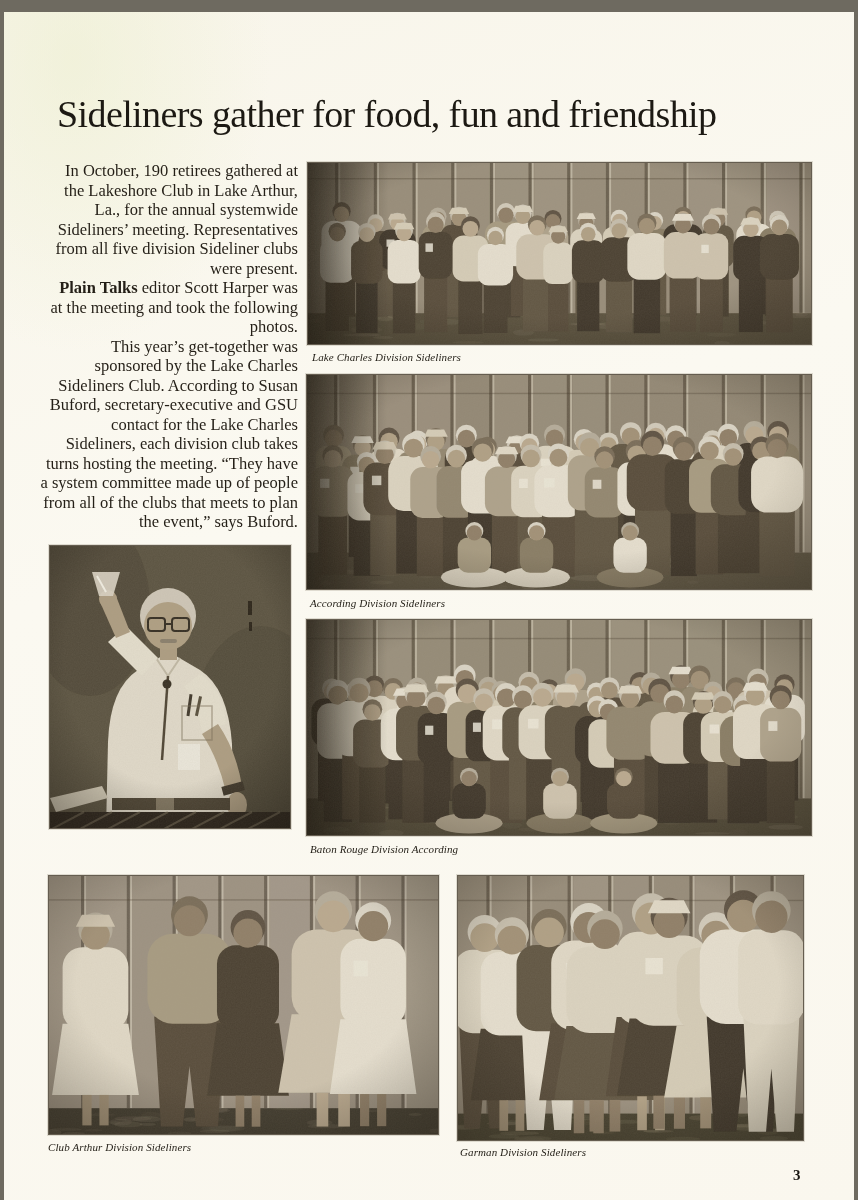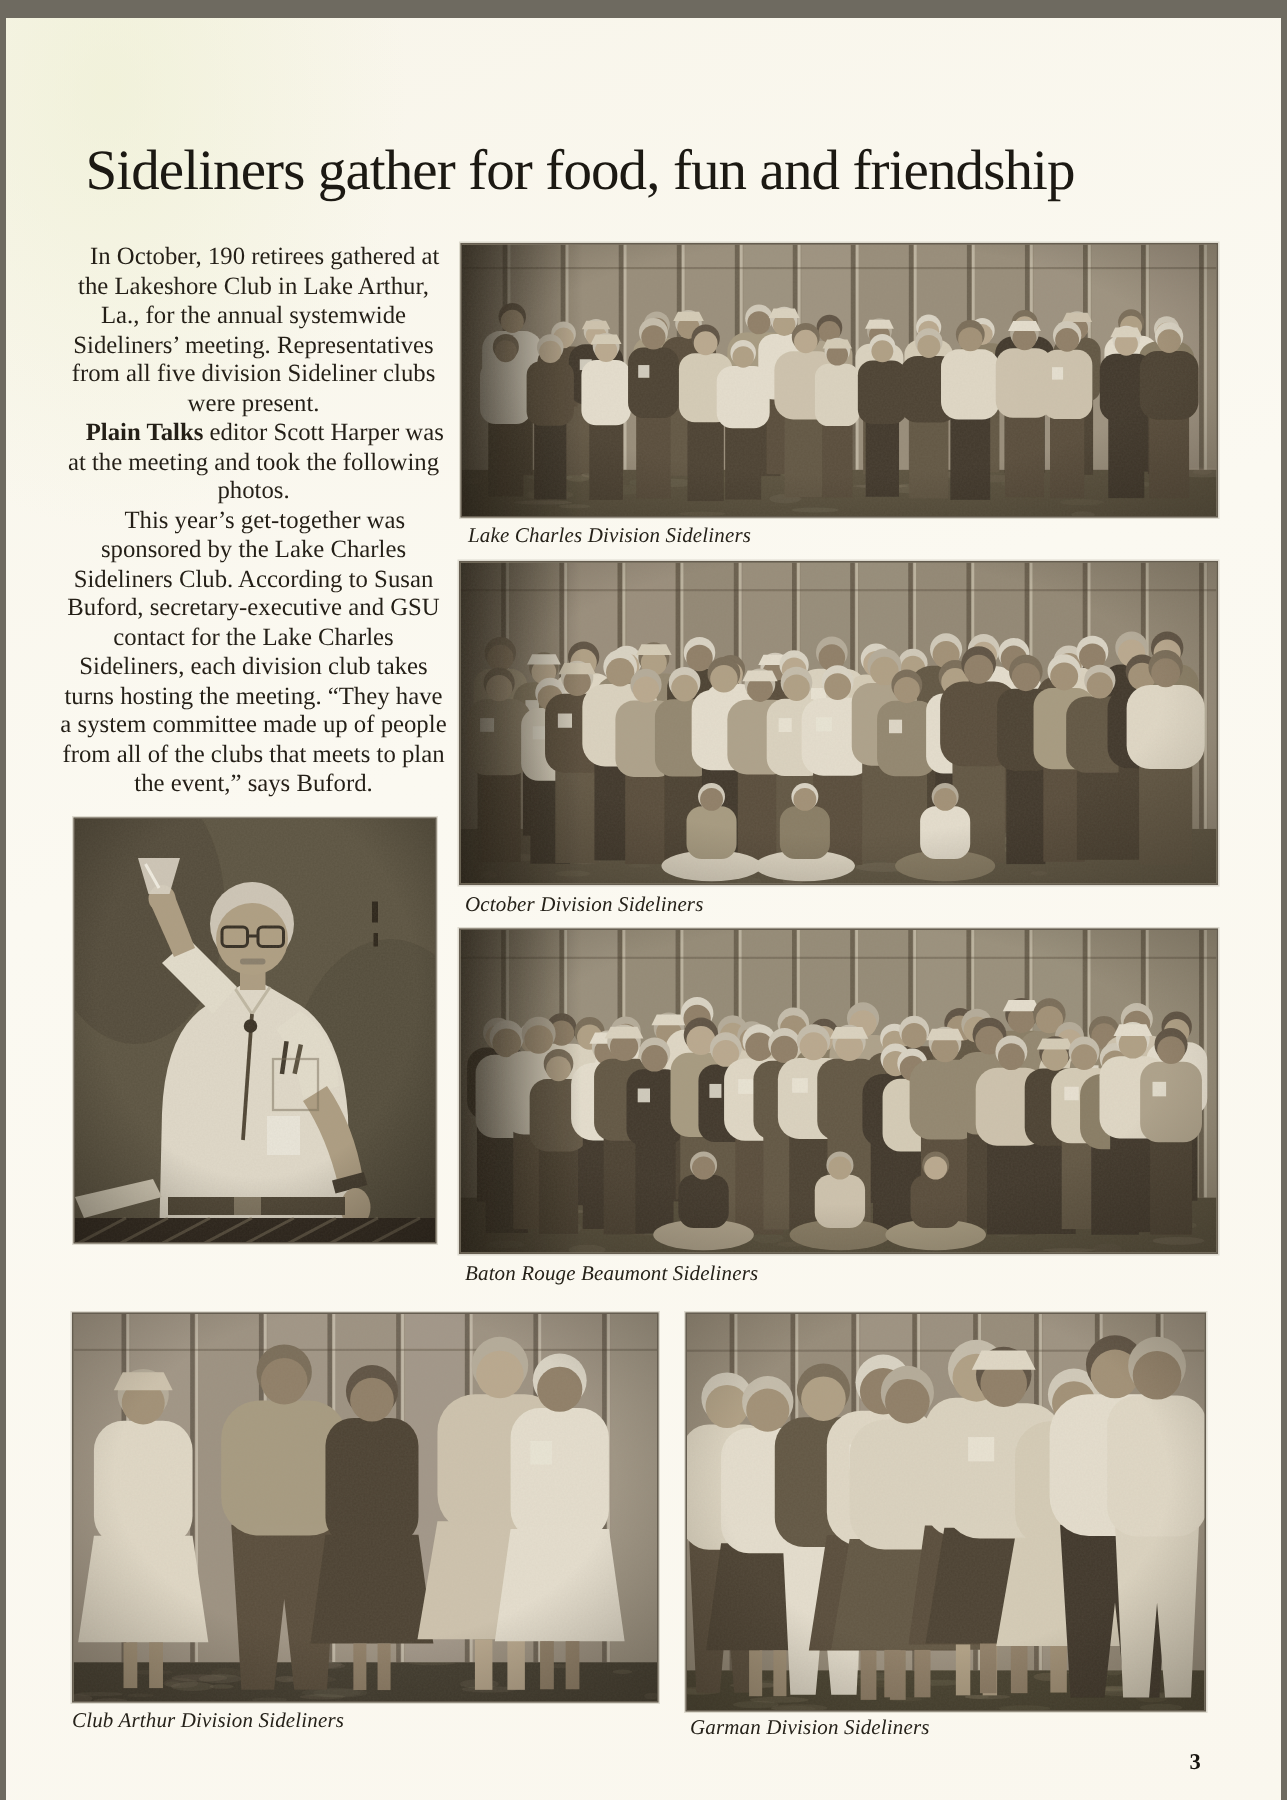--- a/index.html
+++ b/index.html
@@ -13,32 +13,32 @@
     color:#221f18;overflow:hidden;
   }
   .headline{
     position:absolute;left:53px;top:80px;width:760px;
     font-size:38px;font-weight:400;letter-spacing:-0.6px;white-space:nowrap;
     color:#1c1913;
   }
   .article{
     position:absolute;left:36px;top:149px;width:258px;
     font-size:16.5px;line-height:19.5px;color:#241f17;
-    text-align:center;
+    text-align:right;
   }
   .article p{text-indent:15px;margin:0}
   .article .lead{font-weight:700}
   .photo{
     position:absolute;overflow:hidden;background:#8d8576;
     border:1px solid rgba(62,54,42,.5);
     box-shadow:0 0 0 1px rgba(140,130,110,.25);
   }
   .photo svg{display:block}
   .caption{
-    position:absolute;font-style:italic;font-size:14px;line-height:17.5px;
+    position:absolute;font-style:italic;font-size:11px;line-height:17.5px;
     color:#26221a;letter-spacing:.1px;
   }
   .pageno{position:absolute;left:789px;top:1155px;font-size:15px;font-weight:700;color:#17140f}
 
   .ph-lake   {left:303px;top:150px;width:505px;height:183px}
   .cap-lake  {left:308px;top:337px}
   .ph-beau   {left:302px;top:362px;width:506px;height:216px}
   .cap-beau  {left:306px;top:583px}
   .ph-melvin {left:45px; top:533px;width:242px;height:284px}
   .cap-melvin{left:44px; top:823px;width:258px}
@@ -537,21 +537,21 @@
         <ellipse cx="323.104941112306" cy="202.23000000000002" rx="33.384" ry="10.272" fill="#8c8169"></ellipse>
         <rect x="306.412941112306" y="162.426" width="33.384" height="35.31" rx="10.272" fill="#f2edde"></rect>
         <circle cx="323.104941112306" cy="156.006" r="8.988000000000001" fill="#bdb5a4"></circle>
         <circle cx="323.104941112306" cy="157.93200000000002" r="7.639800000000001" fill="#a8977d"></circle>
         <rect width="80.64" height="214" fill="url(#ls22)"></rect>
         <rect width="504" height="214" fill="rgba(118,100,72,0.10)"></rect>
         <rect width="504" height="214" filter="url(#gr22)" opacity="0.5"></rect>
         <rect width="504" height="214" fill="url(#vg22)"></rect>
       </svg>
     </div>
-  <div class="caption cap-beau">October Division Sideliners</div>
+  <div class="caption cap-beau">According Division Sideliners</div>
 
   <div class="photo ph-melvin">
     <svg xmlns="http://www.w3.org/2000/svg" width="242" height="284" viewBox="0 0 242 284">
       <defs>
         <filter id="mgr" x="0" y="0" width="100%" height="100%">
           <feTurbulence type="fractalNoise" baseFrequency="0.85" numOctaves="2"></feTurbulence>
           <feColorMatrix type="matrix" values="0 0 0 0 0.40  0 0 0 0 0.36  0 0 0 0 0.28  0 0 0 0.25 0"></feColorMatrix>
         </filter>
         <radialGradient id="mvg" cx="50%" cy="40%" r="80%">
           <stop offset="55%" stop-color="rgba(25,21,14,0)"></stop>
@@ -879,21 +879,21 @@
         <ellipse cx="316.788121272102" cy="203.175" rx="33.54" ry="10.32" fill="#ada288"></ellipse>
         <rect x="300.018121272102" y="163.185" width="33.54" height="35.475" rx="10.32" fill="#564b3b"></rect>
         <circle cx="316.788121272102" cy="156.735" r="9.030000000000001" fill="#7b6f5c"></circle>
         <circle cx="316.788121272102" cy="158.67" r="7.6755" fill="#c2b298"></circle>
         <rect width="80.64" height="215" fill="url(#ls33)"></rect>
         <rect width="504" height="215" fill="rgba(118,100,72,0.10)"></rect>
         <rect width="504" height="215" filter="url(#gr33)" opacity="0.5"></rect>
         <rect width="504" height="215" fill="url(#vg33)"></rect>
       </svg>
     </div>
-  <div class="caption cap-baton">Baton Rouge Beaumont Sideliners</div>
+  <div class="caption cap-baton">Baton Rouge Division According</div>
 
   <div class="photo ph-port">
       <svg xmlns="http://www.w3.org/2000/svg" width="389" height="258" viewBox="0 0 389 258">
         <defs>
           <filter id="gr44" x="0" y="0" width="100%" height="100%">
             <feTurbulence type="fractalNoise" baseFrequency="0.8" numOctaves="2"></feTurbulence>
             <feColorMatrix type="matrix" values="0 0 0 0 0.42  0 0 0 0 0.38  0 0 0 0 0.30  0 0 0 0.22 0"></feColorMatrix>
           </filter>
           <radialGradient id="vg44" cx="50%" cy="42%" r="78%">
             <stop offset="55%" stop-color="rgba(32,27,18,0)"></stop>

